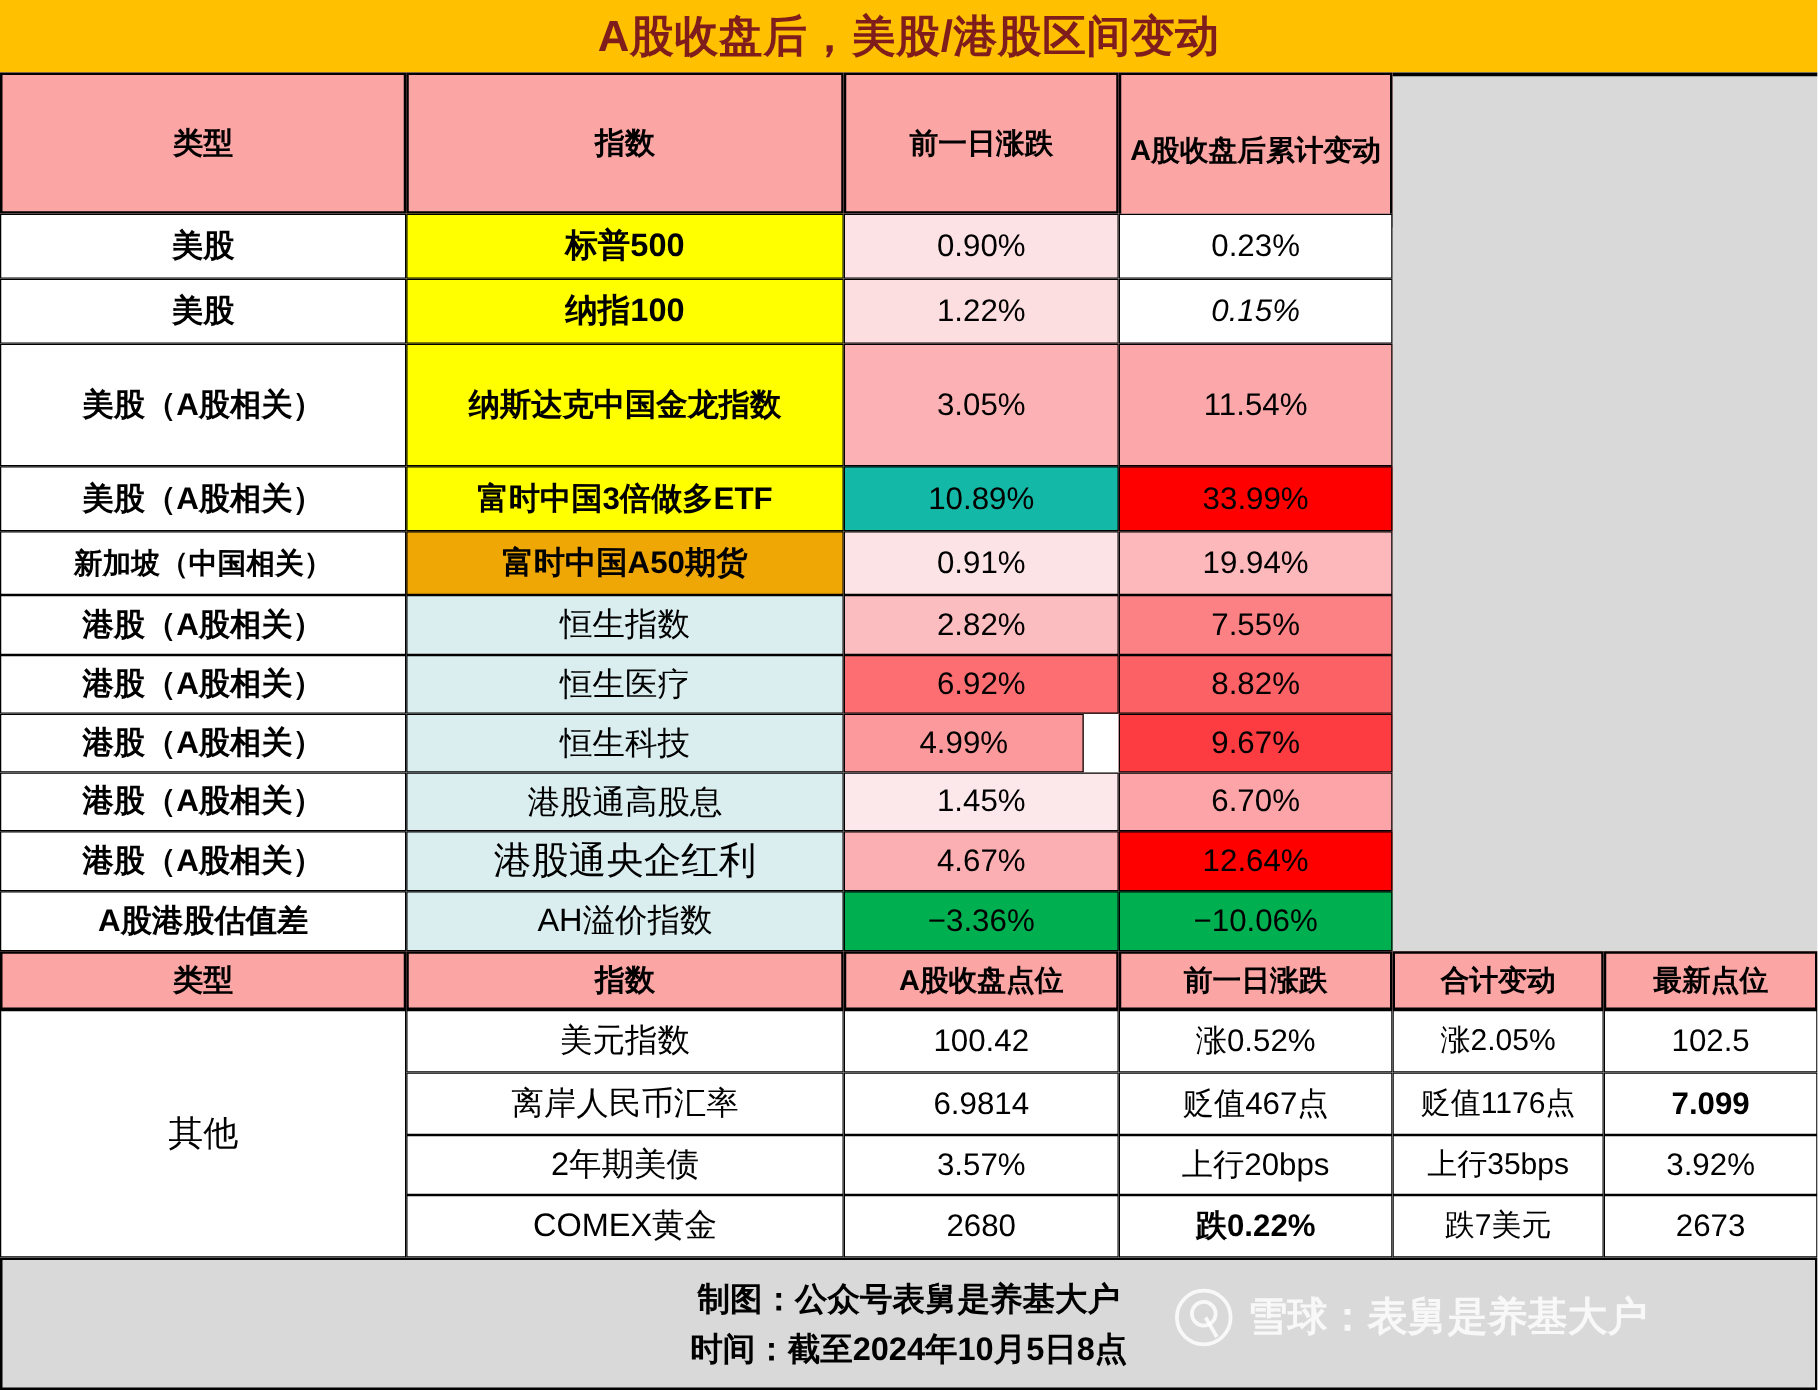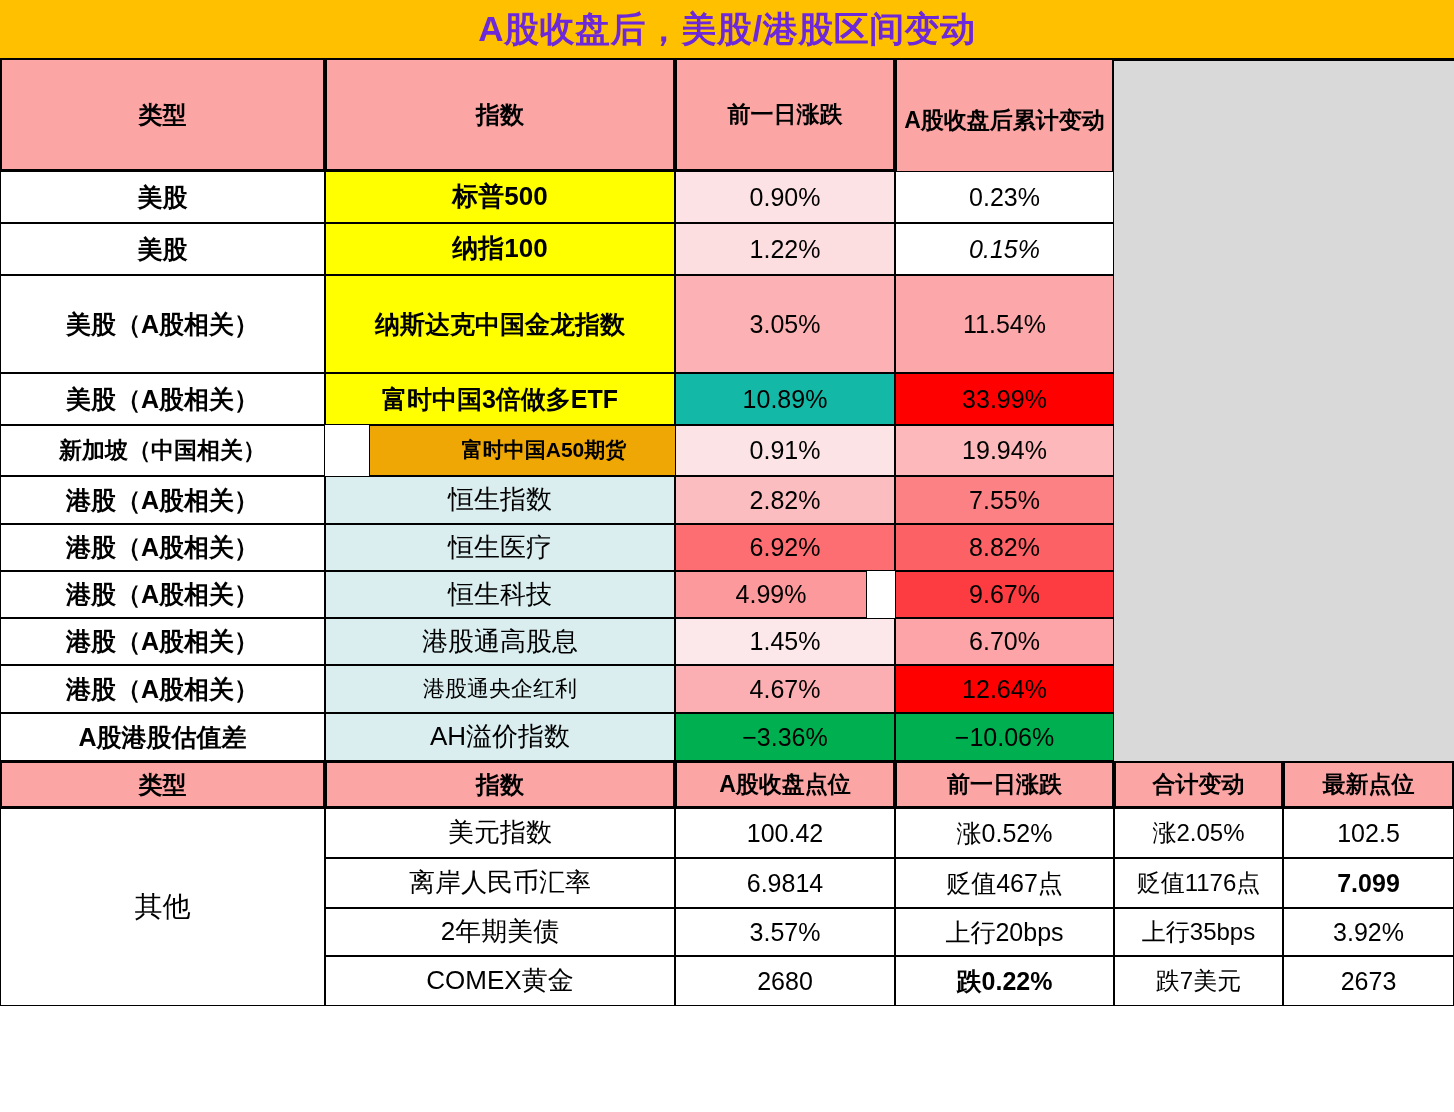--- a/index.html
+++ b/index.html
@@ -11,21 +11,21 @@
   }
   #root { position: relative; width: 1454px; height: 1112px; }
 
   
   .title-bar {
     position: absolute; left: 0; top: 0; width: 1454px; height: 58px;
     background: #FFC000;
     display: flex; align-items: center; justify-content: center;
   }
   .title-bar .title-text {
-    font-size: 35px; font-weight: bold; color: #6d28d9;
+    font-size: 35px; font-weight: bold; color: #7f1d1d;
     letter-spacing: 0.5px; white-space: nowrap;
   }
 
   
   .gray-panel {
     position: absolute; left: 1114px; top: 58px;
     width: 340px; height: 703px;
     background: #D9D9D9;
     border-top: 3px solid #000;
   }
@@ -119,41 +119,41 @@
       <div class="cell numcell" style="left: 895px; top: 223px; width: 219px; height: 52px; background: rgb(255, 255, 255); font-style: italic;">0.15%</div>
       <div class="cell typecell" style="left: 0px; top: 275px; width: 325px; height: 98px; font-size: 25px;">美股（A股相关）</div>
       <div class="cell namecell" style="left: 325px; top: 275px; width: 350px; height: 98px; background: rgb(255, 255, 0); font-size: 25px;">纳斯达克中国金龙指数</div>
       <div class="cell numcell" style="left: 675px; top: 275px; width: 220px; height: 98px; background: rgb(252, 178, 180);">3.05%</div>
       <div class="cell numcell" style="left: 895px; top: 275px; width: 219px; height: 98px; background: rgb(252, 168, 171);">11.54%</div>
       <div class="cell typecell" style="left: 0px; top: 373px; width: 325px; height: 52px; font-size: 25px;">美股（A股相关）</div>
       <div class="cell namecell" style="left: 325px; top: 373px; width: 350px; height: 52px; background: rgb(255, 255, 0); font-size: 25px;">富时中国3倍做多ETF</div>
       <div class="cell numcell" style="left: 675px; top: 373px; width: 220px; height: 52px; background: #14b8a6;">10.89%</div>
       <div class="cell numcell" style="left: 895px; top: 373px; width: 219px; height: 52px; background: rgb(255, 0, 0);">33.99%</div>
       <div class="cell typecell" style="left: 0px; top: 425px; width: 325px; height: 51px; font-size: 23px;">新加坡（中国相关）</div>
-      <div class="cell namecell" style="left: 325px; top: 425px; width: 350px; height: 51px; background: rgb(239, 167, 5); font-size: 21px; margin-left: 44px;">富时中国A50期货</div>
+      <div class="cell namecell" style="left: 325px; top: 425px; width: 350px; height: 51px; background: rgb(239, 167, 5); font-size: 25px;">富时中国A50期货</div>
       <div class="cell numcell" style="left: 675px; top: 425px; width: 220px; height: 51px; background: rgb(252, 227, 229);">0.91%</div>
       <div class="cell numcell" style="left: 895px; top: 425px; width: 219px; height: 51px; background: rgb(252, 184, 186);">19.94%</div>
       <div class="cell typecell" style="left: 0px; top: 476px; width: 325px; height: 48px; font-size: 25px;">港股（A股相关）</div>
       <div class="cell namecell thin" style="left: 325px; top: 476px; width: 350px; height: 48px; background: rgb(218, 238, 240); font-size: 26px;">恒生指数</div>
       <div class="cell numcell" style="left: 675px; top: 476px; width: 220px; height: 48px; background: rgb(252, 189, 192);">2.82%</div>
       <div class="cell numcell" style="left: 895px; top: 476px; width: 219px; height: 48px; background: rgb(252, 129, 132);">7.55%</div>
       <div class="cell typecell" style="left: 0px; top: 524px; width: 325px; height: 47px; font-size: 25px;">港股（A股相关）</div>
       <div class="cell namecell thin" style="left: 325px; top: 524px; width: 350px; height: 47px; background: rgb(218, 238, 240); font-size: 26px;">恒生医疗</div>
       <div class="cell numcell" style="left: 675px; top: 524px; width: 220px; height: 47px; background: rgb(252, 110, 114);">6.92%</div>
       <div class="cell numcell" style="left: 895px; top: 524px; width: 219px; height: 47px; background: rgb(252, 97, 101);">8.82%</div>
       <div class="cell typecell" style="left: 0px; top: 571px; width: 325px; height: 47px; font-size: 25px;">港股（A股相关）</div>
       <div class="cell namecell thin" style="left: 325px; top: 571px; width: 350px; height: 47px; background: rgb(218, 238, 240); font-size: 26px;">恒生科技</div>
       <div class="cell numcell" style="left: 675px; top: 571px; width: 192px; height: 47px; background: rgb(252, 153, 156);">4.99%</div>
       <div class="cell numcell" style="left: 895px; top: 571px; width: 219px; height: 47px; background: rgb(252, 60, 64);">9.67%</div>
       <div class="cell typecell" style="left: 0px; top: 618px; width: 325px; height: 47px; font-size: 25px;">港股（A股相关）</div>
       <div class="cell namecell thin" style="left: 325px; top: 618px; width: 350px; height: 47px; background: rgb(218, 238, 240); font-size: 26px;">港股通高股息</div>
       <div class="cell numcell" style="left: 675px; top: 618px; width: 220px; height: 47px; background: rgb(252, 232, 234);">1.45%</div>
       <div class="cell numcell" style="left: 895px; top: 618px; width: 219px; height: 47px; background: rgb(252, 164, 167);">6.70%</div>
       <div class="cell typecell" style="left: 0px; top: 665px; width: 325px; height: 48px; font-size: 25px;">港股（A股相关）</div>
-      <div class="cell namecell thin" style="left: 325px; top: 665px; width: 350px; height: 48px; background: rgb(218, 238, 240); font-size: 22px;">港股通央企红利</div>
+      <div class="cell namecell thin" style="left: 325px; top: 665px; width: 350px; height: 48px; background: rgb(218, 238, 240); font-size: 30px;">港股通央企红利</div>
       <div class="cell numcell" style="left: 675px; top: 665px; width: 220px; height: 48px; background: rgb(252, 175, 178);">4.67%</div>
       <div class="cell numcell" style="left: 895px; top: 665px; width: 219px; height: 48px; background: rgb(255, 0, 0);">12.64%</div>
       <div class="cell typecell" style="left: 0px; top: 713px; width: 325px; height: 48px; font-size: 25px;">A股港股估值差</div>
       <div class="cell namecell thin" style="left: 325px; top: 713px; width: 350px; height: 48px; background: rgb(218, 238, 240); font-size: 26px;">AH溢价指数</div>
       <div class="cell numcell" style="left: 675px; top: 713px; width: 220px; height: 48px; background: rgb(0, 176, 80);">−3.36%</div>
       <div class="cell numcell" style="left: 895px; top: 713px; width: 219px; height: 48px; background: rgb(0, 176, 80);">−10.06%</div>
       <div class="cell hdr" style="left: 0px; top: 761px; width: 325px; height: 47px;">类型</div>
       <div class="cell hdr" style="left: 325px; top: 761px; width: 350px; height: 47px;">指数</div>
       <div class="cell hdr small" style="left: 675px; top: 761px; width: 220px; height: 47px;">A股收盘点位</div>
       <div class="cell hdr small" style="left: 895px; top: 761px; width: 219px; height: 47px;">前一日涨跌</div>
@@ -175,19 +175,23 @@
       <div class="cell numcell" style="left: 895px; top: 908px; width: 219px; height: 48px; font-size: 25px;">上行20bps</div>
       <div class="cell numcell" style="left: 1114px; top: 908px; width: 169px; height: 48px; font-size: 24px;">上行35bps</div>
       <div class="cell numcell" style="left: 1283px; top: 908px; width: 171px; height: 48px;">3.92%</div>
       <div class="cell namecell thin" style="left: 325px; top: 956px; width: 350px; height: 50px; background: rgb(255, 255, 255); font-size: 26px;">COMEX黄金</div>
       <div class="cell numcell" style="left: 675px; top: 956px; width: 220px; height: 50px;">2680</div>
       <div class="cell numcell" style="left: 895px; top: 956px; width: 219px; height: 50px; font-size: 25px; font-weight: bold;">跌0.22%</div>
       <div class="cell numcell" style="left: 1114px; top: 956px; width: 169px; height: 50px; font-size: 24px;">跌7美元</div>
       <div class="cell numcell" style="left: 1283px; top: 956px; width: 171px; height: 50px;">2673</div>
     </div>
 
+  <div class="footer">
+    <div class="line">制图：公众号表舅是养基大户</div>
+    <div class="line">时间：截至2024年10月5日8点</div>
+  </div>
 
   <div class="watermark">
     <div class="wm-logo"></div>
     <div class="wm-text">雪球：表舅是养基大户</div>
   </div>
 
 </div>
 
 </body></html>

